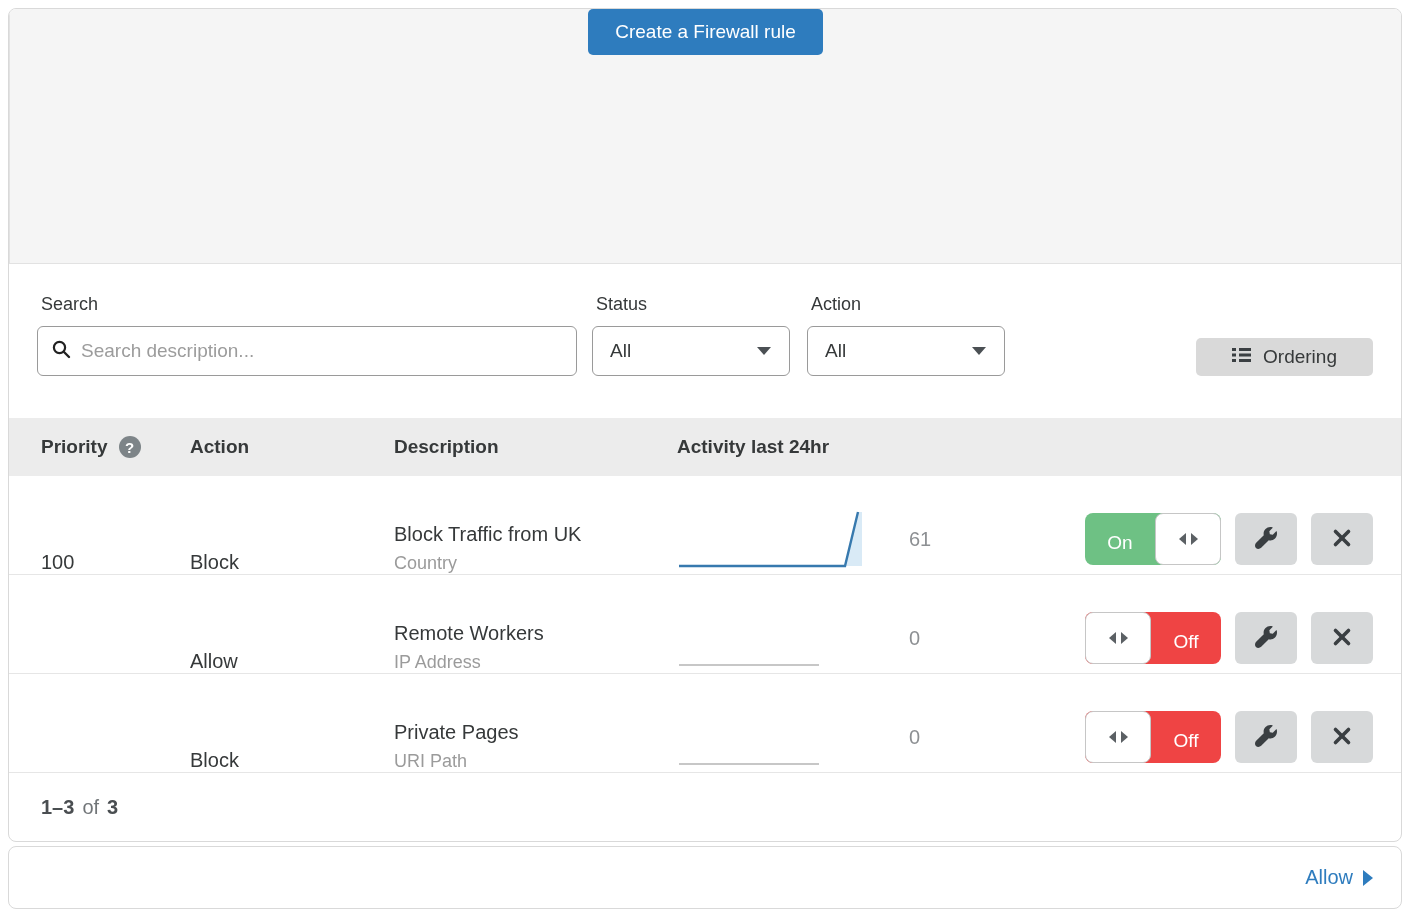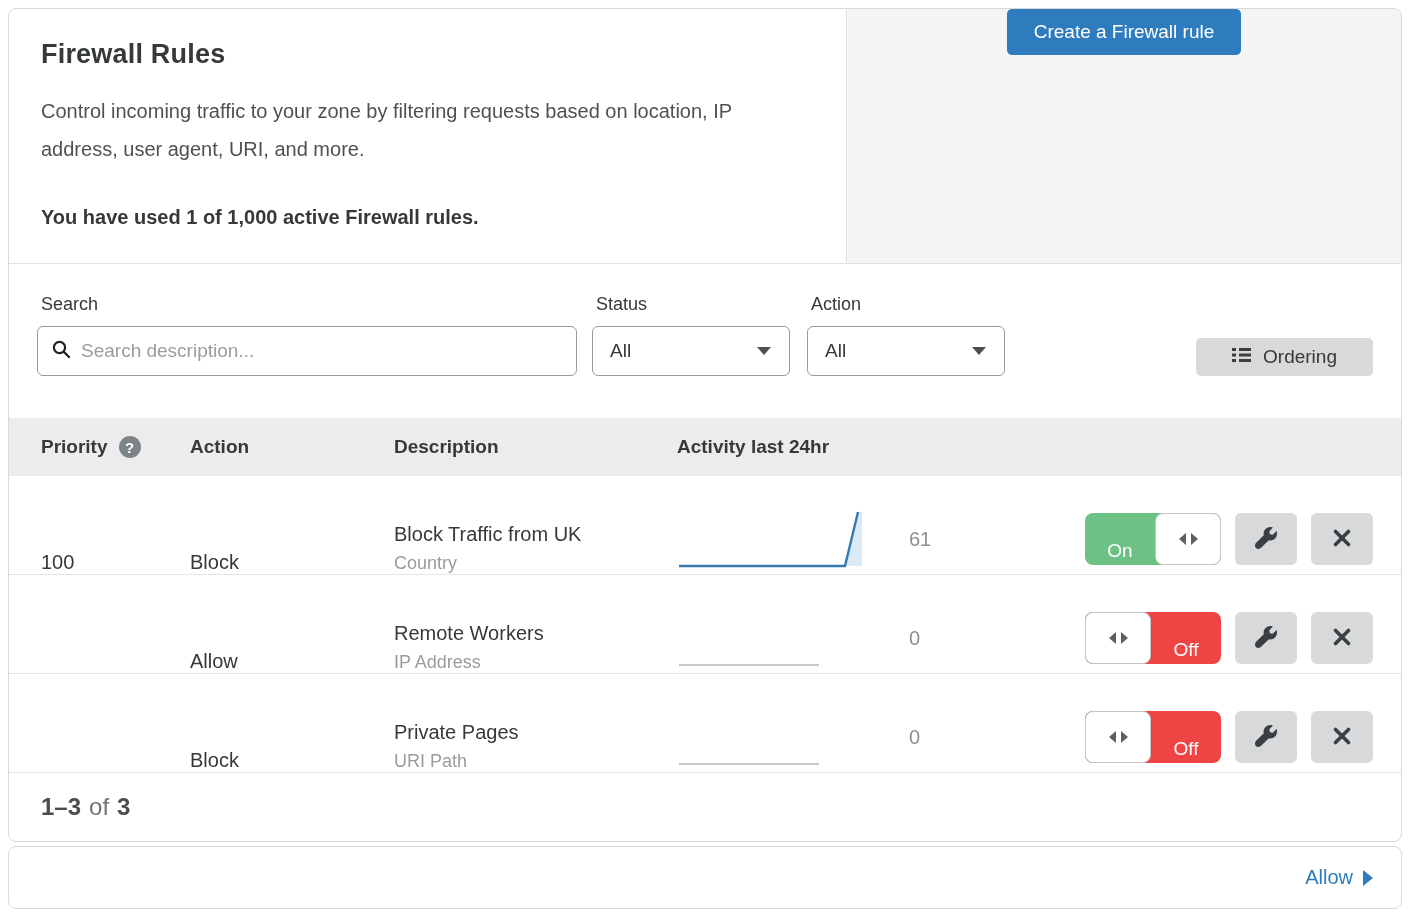--- a/index.html
+++ b/index.html
@@ -85,54 +85,49 @@
   .toggle.on  { background:#6ec184; }
   .toggle.off { background:#ef4444; }
   .toggle-knob {
     position:absolute; top:0; width:66px; height:52px; background:#fff;
     border:1px solid #c6c6c6; border-radius:8px;
     display:flex; align-items:center; justify-content:center; gap:5px;
   }
   .toggle.on  .toggle-knob { right:0; }
   .toggle.off .toggle-knob { left:0; }
   .toggle-text {
-    position:absolute; top:12px; width:70px; height:52px; display:flex;
+    position:absolute; top:4px; width:70px; height:52px; display:flex;
     align-items:center; justify-content:center; color:#fff; font-size:19px;
   }
   .toggle.on  .toggle-text { left:0; }
   .toggle.off .toggle-text { right:0; }
   .tri-left  { width:0; height:0; border-top:6px solid transparent; border-bottom:6px solid transparent; border-right:7px solid #5b6064; }
   .tri-right { width:0; height:0; border-top:6px solid transparent; border-bottom:6px solid transparent; border-left:7px solid #5b6064; }
   .btn-icon {
     width:62px; height:52px; background:#d7d9da; border:none; border-radius:6px;
     display:flex; align-items:center; justify-content:center; cursor:pointer;
   }
   
   .pagination {
-    height:68px; display:flex; align-items:center; padding-left:32px; font-size:24px; color:#717578;
+    height:68px; display:flex; align-items:center; padding-left:32px; font-size:20px; color:#717578;
   }
   .pag-bold { font-weight:bold; color:#4a4e51; }
   .pag-of { margin:0 8px; }
   .help-card { margin-top:4px; height:63px; display:flex; align-items:center; justify-content:flex-end; padding-right:28px; }
   .help-link { display:flex; align-items:center; gap:10px; font-size:20px; color:#2e7cbe; cursor:pointer; text-decoration:none; }
   .help-arrow { width:0; height:0; border-top:8px solid transparent; border-bottom:8px solid transparent; border-left:10px solid #2e7cbe; }
 </style>
 </head>
 <body>
 
 <div class="page">
 
   <div class="card">
 
     <div class="hero">
-      <div class="hero-left">
-        <div class="hero-title">Firewall Rules</div>
-        <div class="hero-desc">Control incoming traffic to your zone by filtering requests based on location, IP address, user agent, URI, and more.</div>
-        <div class="hero-note">You have used 1 of 1,000 active Firewall rules.</div>
-      </div>
       <div class="hero-right">
         <button class="btn-primary">Create a Firewall rule</button>
       </div>
     </div>
 
     <div class="filters">
       <div class="filter-group">
         <div class="filter-label">Search</div>
         <div class="search-box">
           <span>

